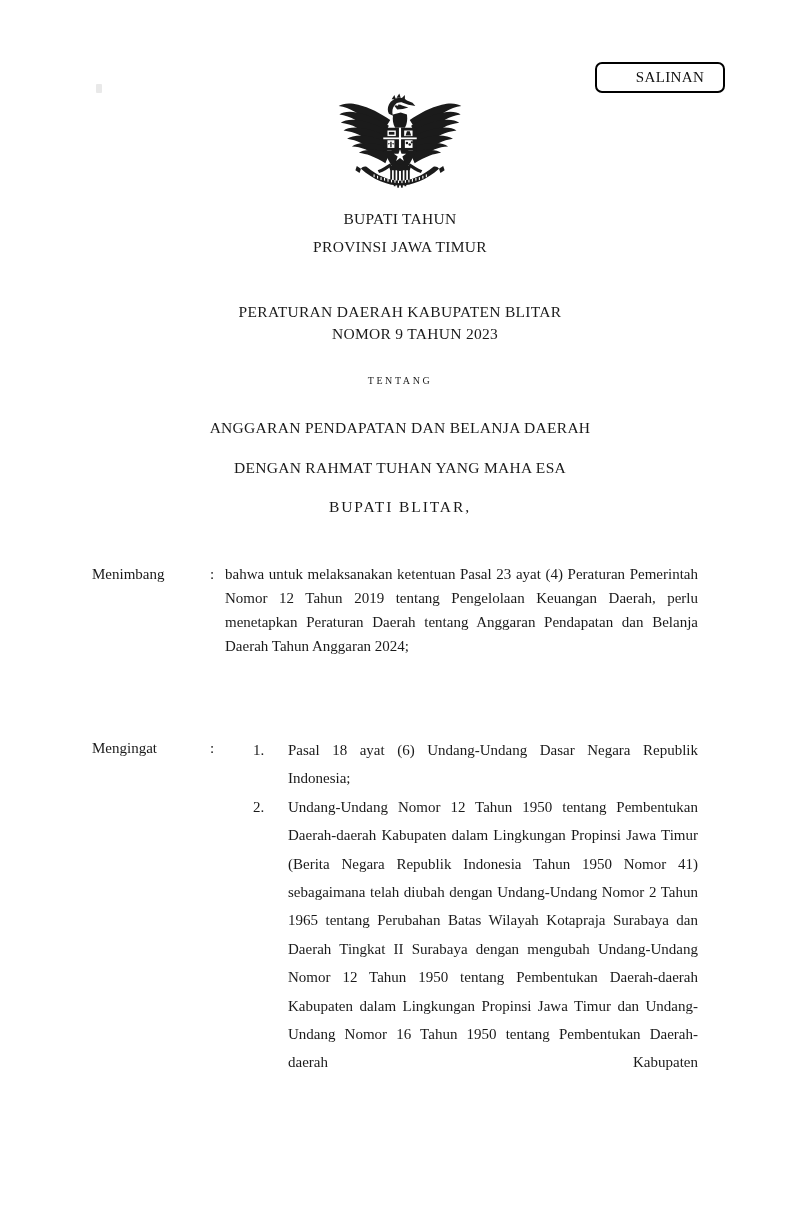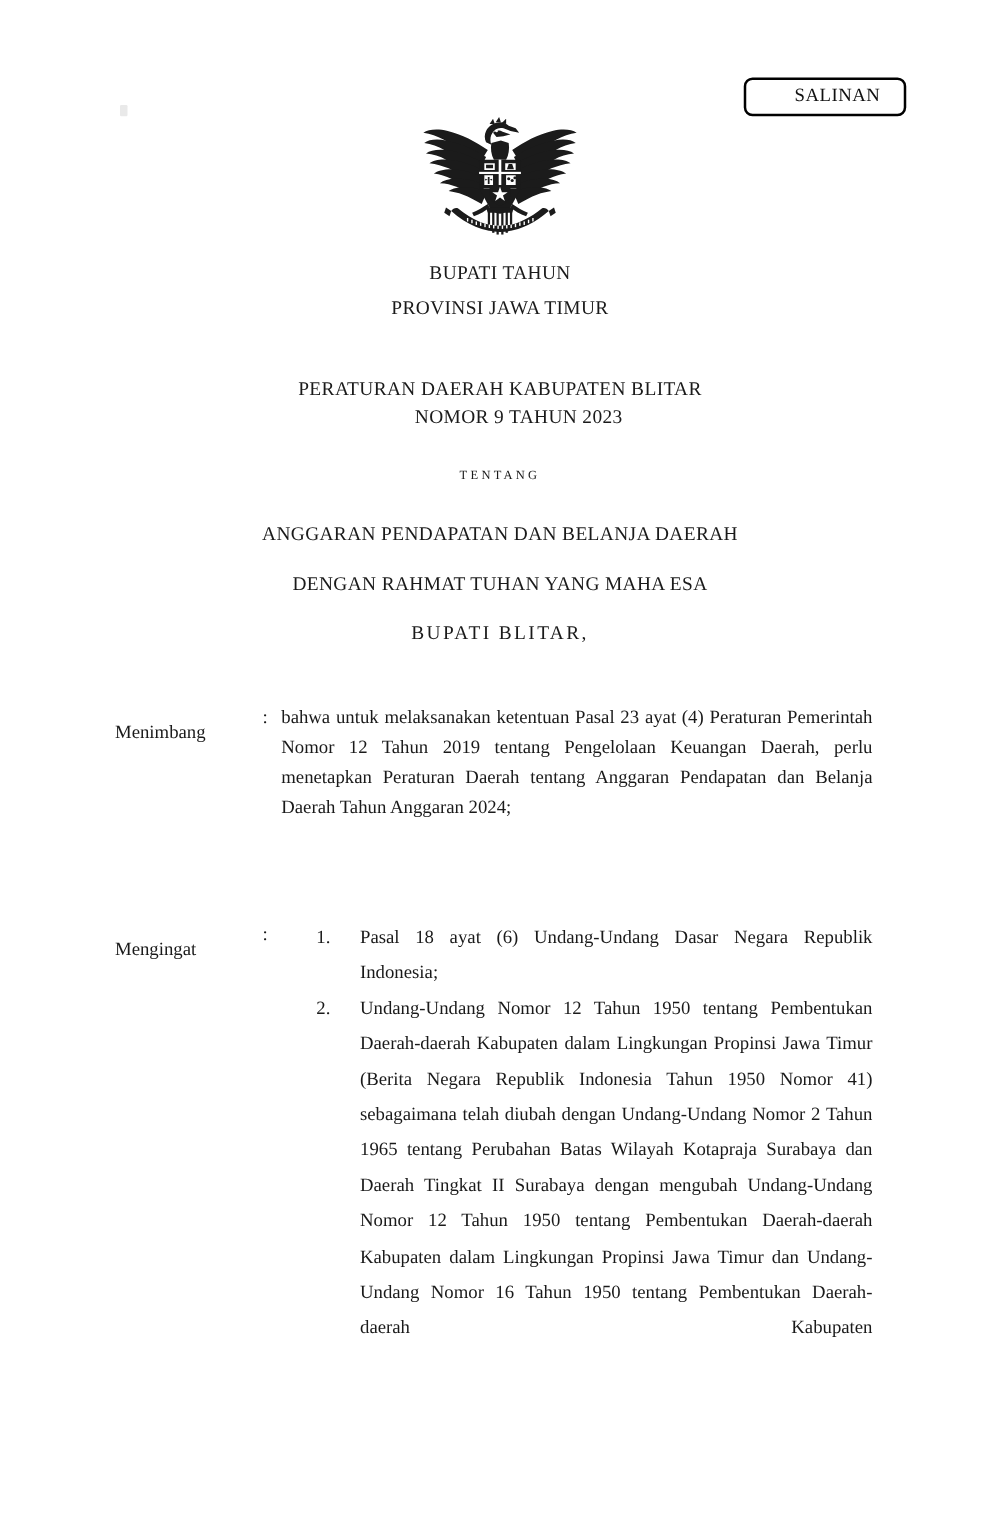--- a/index.html
+++ b/index.html
@@ -98,21 +98,20 @@
     left: 92px;
     width: 606px;
   }
   .clause-label {
     position: absolute;
     left: 0;
     top: 0;
     width: 110px;
     font-size: 15px;
     line-height: 24px;
-    margin-top: 12px;
   }
   .clause-colon {
     position: absolute;
     left: 118px;
     top: 0;
     font-size: 15px;
     line-height: 24px;
   }
   .clause-body {
     position: absolute;

